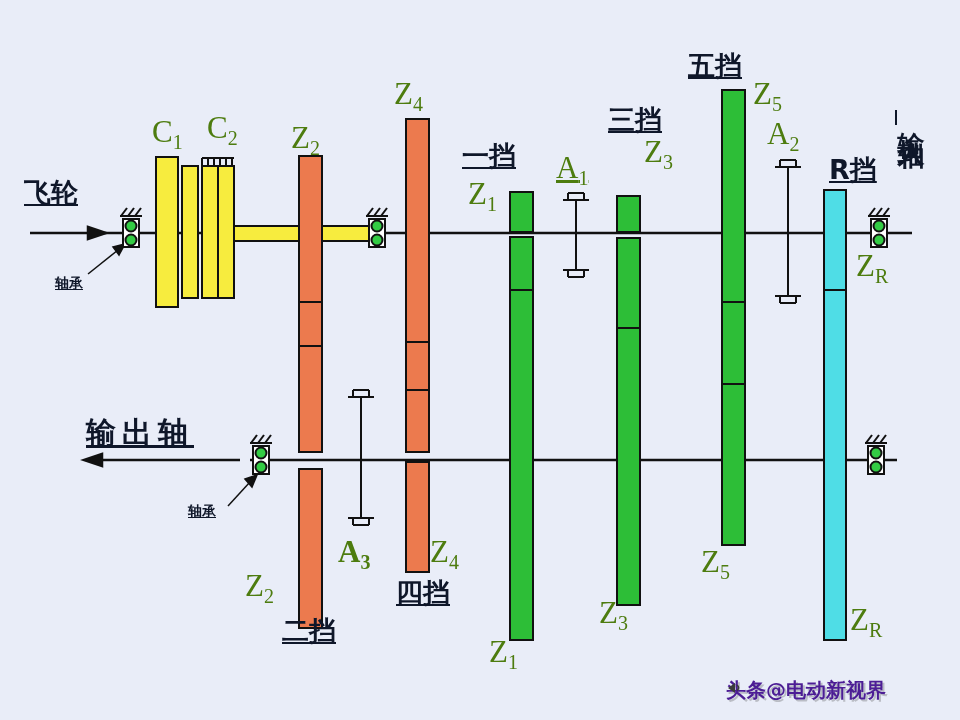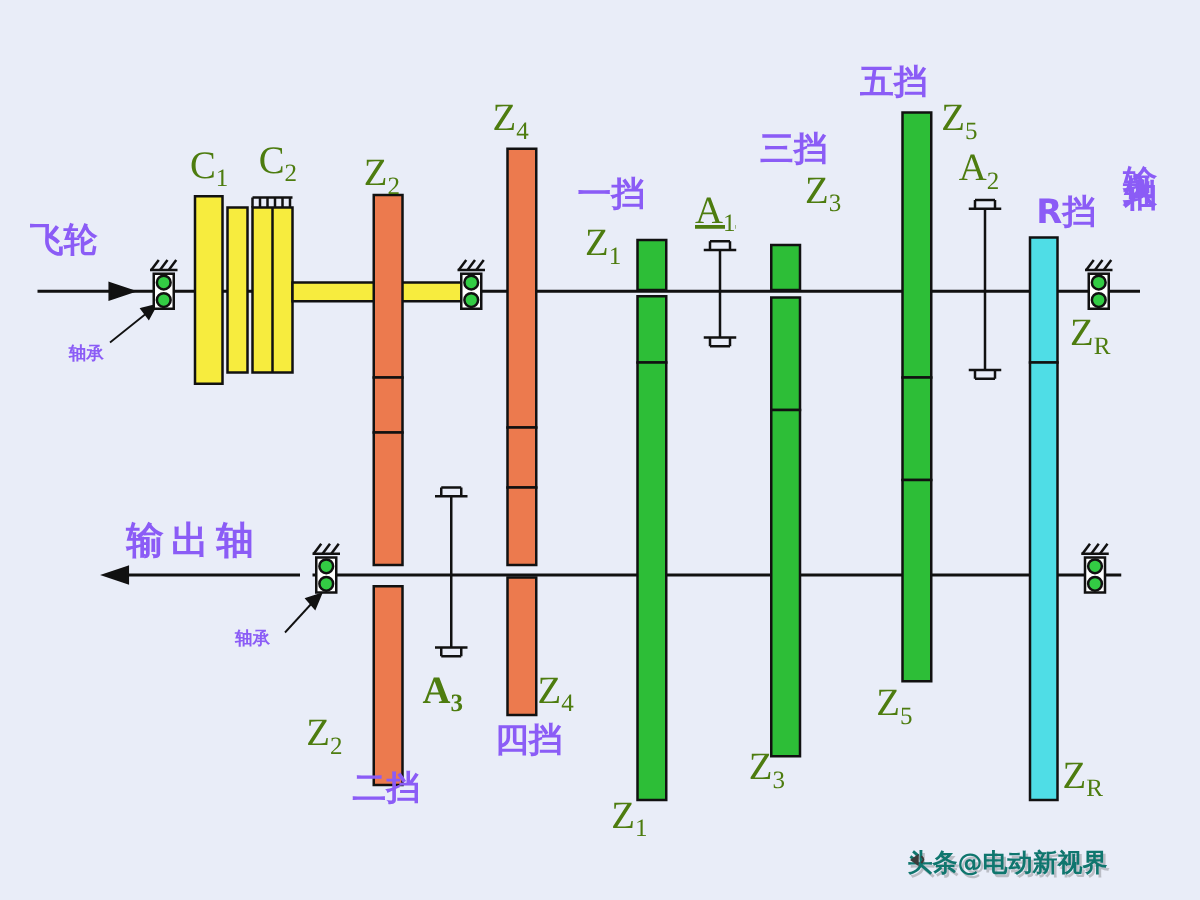--- a/index.html
+++ b/index.html
@@ -1,25 +1,25 @@
 <!DOCTYPE html>
 <html><head>
 <meta charset="utf-8">
 <style>
   html,body{margin:0;padding:0;}
   body{font-family:"DejaVu Sans",sans-serif;}
   .canvas{position:relative;width:960px;height:720px;background:#e9edf8;overflow:hidden;}
   .canvas svg{position:absolute;left:0;top:0;}
   .lbl{position:absolute;font-family:"Liberation Serif","DejaVu Serif",serif;font-size:31px;color:#4d7c0f;line-height:1;white-space:nowrap;}
   .lbl sub{font-size:20px;line-height:1;}
-  .cn{position:absolute;font-family:"DejaVu Sans",sans-serif;font-size:27px;font-weight:600;color:#8b5cf6;line-height:1;white-space:nowrap;}
+  .cn{position:absolute;font-family:"DejaVu Sans",sans-serif;font-size:27px;font-weight:600;color:#0f172a;line-height:1;white-space:nowrap;text-decoration:underline;}
   .cn-lg{font-size:30px;font-weight:700;letter-spacing:6px;}
   .cn-sm{font-size:14px;font-weight:700;}
   .vert{writing-mode:vertical-rl;letter-spacing:5px;}
-  .watermark{position:absolute;display:flex;align-items:center;gap:5px;color:#0f766e;
+  .watermark{position:absolute;display:flex;align-items:center;gap:5px;color:#4c1d95;
     font-size:20px;font-weight:700;text-shadow:2px 2px 0 rgba(80,80,80,0.30);}
 </style>
 </head>
 <body>
 
 <div class="canvas">
 
   <svg viewBox="0 0 960 720" width="960" height="720">
     <defs>
       <g id="bearing-sym" stroke="#111" stroke-width="2" fill="none">
@@ -162,21 +162,21 @@
   <div class="lbl" style="left:644px;top:136px;"><span>Z</span><sub>3</sub></div>
 
   <div class="cn" style="left:688px;top:52px;">五挡</div>
   <div class="lbl" style="left:753px;top:78px;"><span>Z</span><sub>5</sub></div>
   <div class="lbl" style="left:767px;top:118px;"><span>A</span><sub>2</sub></div>
 
   <div class="cn" style="left:829px;top:156px;">R挡</div>
   <div class="cn vert" style="left:898px;top:110px;">输入轴</div>
   <div class="lbl" style="left:856px;top:250px;"><span>Z</span><sub>R</sub></div>
 
-  <div class="cn cn-lg" style="left:86px;top:418px;margin-left:15px;">输出轴</div>
+  <div class="cn cn-lg" style="left:86px;top:418px;">输出轴</div>
   <div class="cn cn-sm" style="left:188px;top:504px;">轴承</div>
 
   <div class="lbl" style="left:338px;top:536px;font-weight:bold;"><span>A</span><sub>3</sub></div>
   <div class="lbl" style="left:430px;top:536px;"><span>Z</span><sub>4</sub></div>
   <div class="cn" style="left:396px;top:579px;">四挡</div>
   <div class="lbl" style="left:245px;top:570px;"><span>Z</span><sub>2</sub></div>
   <div class="cn" style="left:282px;top:617px;text-align:center;">二挡</div>
   <div class="lbl" style="left:489px;top:636px;"><span>Z</span><sub>1</sub></div>
   <div class="lbl" style="left:599px;top:597px;"><span>Z</span><sub>3</sub></div>
   <div class="lbl" style="left:701px;top:546px;"><span>Z</span><sub>5</sub></div>

